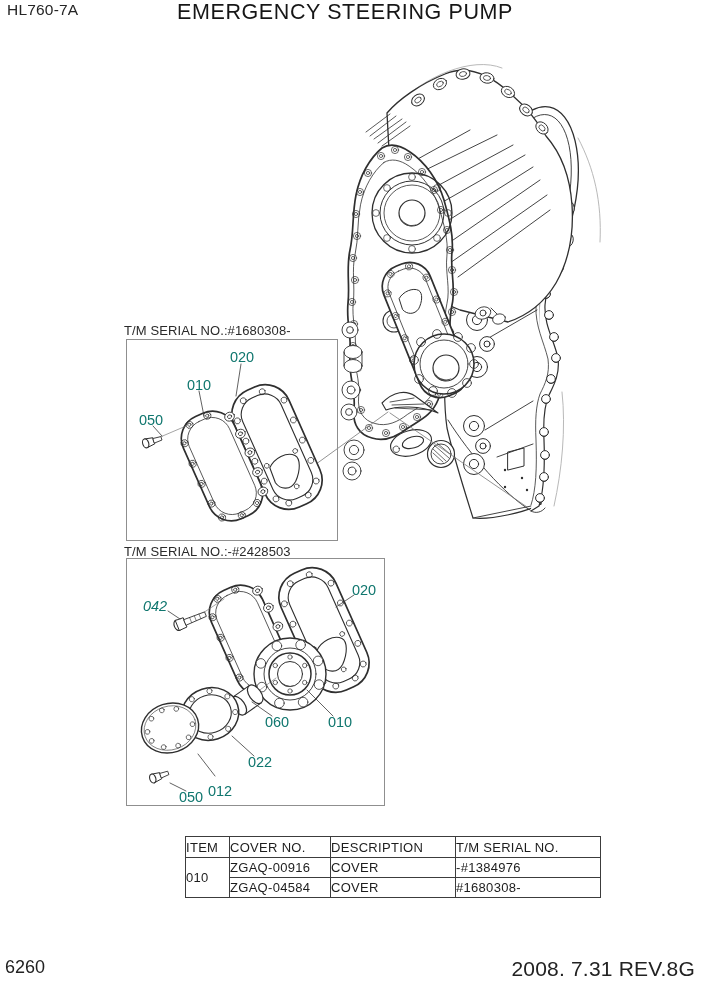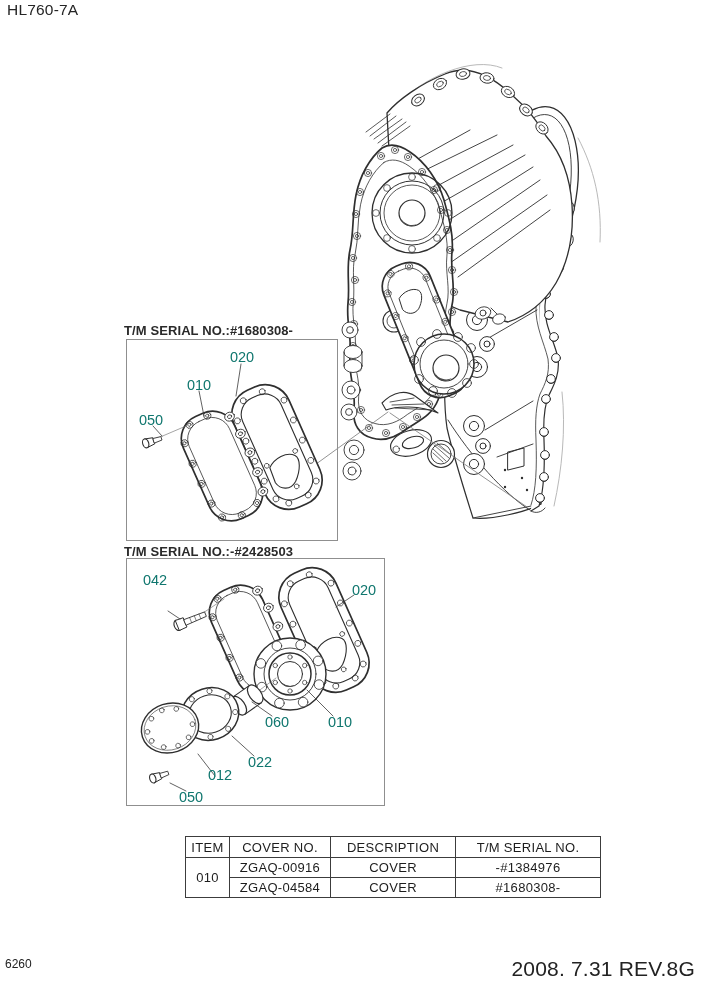--- a/index.html
+++ b/index.html
@@ -5,36 +5,36 @@
   html,body{margin:0;padding:0;background:#e8e8e8;}
   .page{
     position:relative;width:702px;height:992px;margin:0 auto;
     background:#ffffff;overflow:hidden;
     font-family:"Liberation Sans","DejaVu Sans",sans-serif;
     color:#1c1c1c;
   }
   .abs{position:absolute;}
   .model{left:7px;top:1px;font-size:15.5px;letter-spacing:0.2px;color:#252525;}
   .title{left:345px;top:0px;transform:translateX(-50%);font-size:21.5px;letter-spacing:0.6px;color:#161616;white-space:nowrap;}
-  .box-label{font-size:13px;letter-spacing:0.1px;color:#2a2a2a;white-space:nowrap;font-weight:bold;}
+  .box-label{font-size:13px;letter-spacing:0.1px;color:#2a2a2a;white-space:nowrap;}
   .detail-box{border:1px solid #8f8f8f;background:transparent;}
   .callout{font-size:14.5px;color:#0f766e;transform:translateX(-50%);white-space:nowrap;}
   .artwork{left:0;top:0;pointer-events:none;}
   table.parts{
     position:absolute;left:185px;top:836px;width:415px;
     border-collapse:collapse;table-layout:fixed;
     font-size:13px;color:#1d1d1d;
   }
   table.parts th,table.parts td{
-    border:1.4px solid #3c3c3c;text-align:center;vertical-align:middle;
+    border:1.4px solid #3c3c3c;text-align:left;vertical-align:middle;
     font-weight:normal;padding:0;letter-spacing:0.3px;
   }
   table.parts th{height:20px;}
   table.parts td{height:19px;}
-  .footer-left{left:5px;top:957px;font-size:12px;color:#222;}
+  .footer-left{left:5px;top:957px;font-size:18px;color:#222;}
   .footer-right{right:7px;top:957px;font-size:21px;color:#222;letter-spacing:0.2px;}
   svg *{vector-effect:non-scaling-stroke;}
 </style>
 </head>
 <body>
 
 <div class="page">
 
   <svg class="abs artwork" width="702" height="992" viewBox="0 0 702 992" fill="none" stroke="#2f2f2f" stroke-width="1" stroke-linecap="round" stroke-linejoin="round">
 
@@ -480,35 +480,36 @@
         <path d="M272,716 L252,702"></path>
         <path d="M333,716 L307,690"></path>
         <path d="M254,756 L232,736"></path>
         <path d="M215,776 L198,754"></path>
         <path d="M186,791 L170,783"></path>
       </g>
     </g>
   </svg>
 
   <div class="abs model">HL760-7A</div>
+  <div class="abs title">EMERGENCY STEERING PUMP</div>
 
   <div class="abs box-label" style="left:124px;top:323px;">T/M SERIAL NO.:#1680308-</div>
   <div class="abs detail-box" style="left:126px;top:339px;width:210px;height:200px;"></div>
   <div class="abs callout" style="left:242px;top:349px;">020</div>
   <div class="abs callout" style="left:199px;top:377px;">010</div>
   <div class="abs callout" style="left:151px;top:412px;">050</div>
 
   <div class="abs box-label" style="left:124px;top:544px;">T/M SERIAL NO.:-#2428503</div>
   <div class="abs detail-box" style="left:126px;top:558px;width:257px;height:246px;"></div>
-  <div class="abs callout" style="left:155px;top:572px;">042</div>
+  <div class="abs callout" style="left:155px;top:598px;font-style:italic;">042</div>
   <div class="abs callout" style="left:364px;top:582px;">020</div>
   <div class="abs callout" style="left:277px;top:714px;">060</div>
   <div class="abs callout" style="left:340px;top:714px;">010</div>
   <div class="abs callout" style="left:260px;top:754px;">022</div>
-  <div class="abs callout" style="left:220px;top:767px;">012</div>
+  <div class="abs callout" style="left:220px;top:783px;">012</div>
   <div class="abs callout" style="left:191px;top:789px;">050</div>
 
   <table class="parts">
     <colgroup>
       <col style="width:44px">
         <col style="width:101px">
         <col style="width:125px">
         <col style="width:145px">
     </colgroup>
     <tbody>

